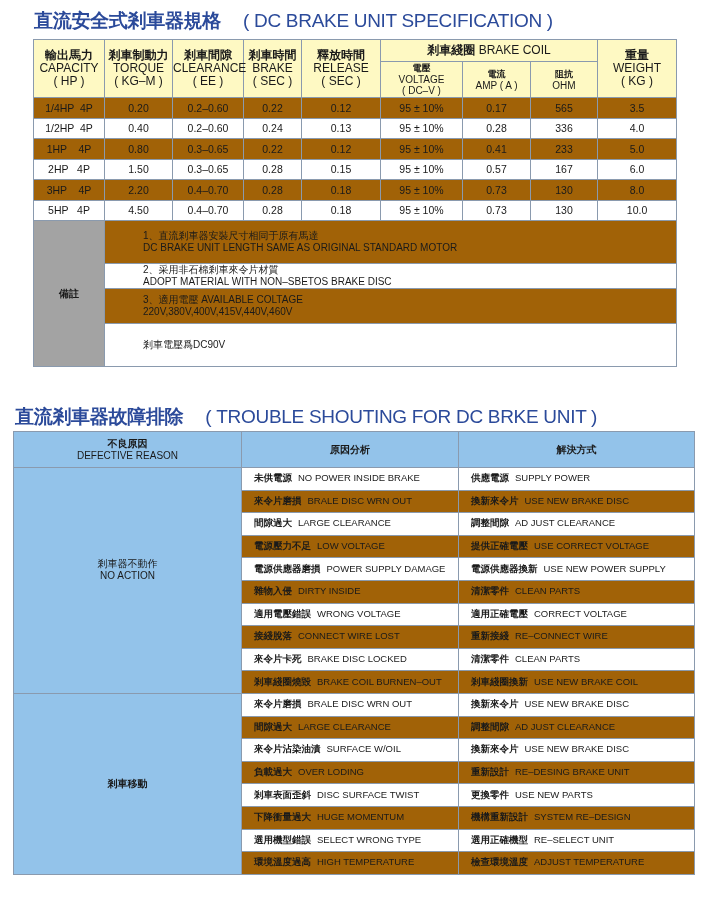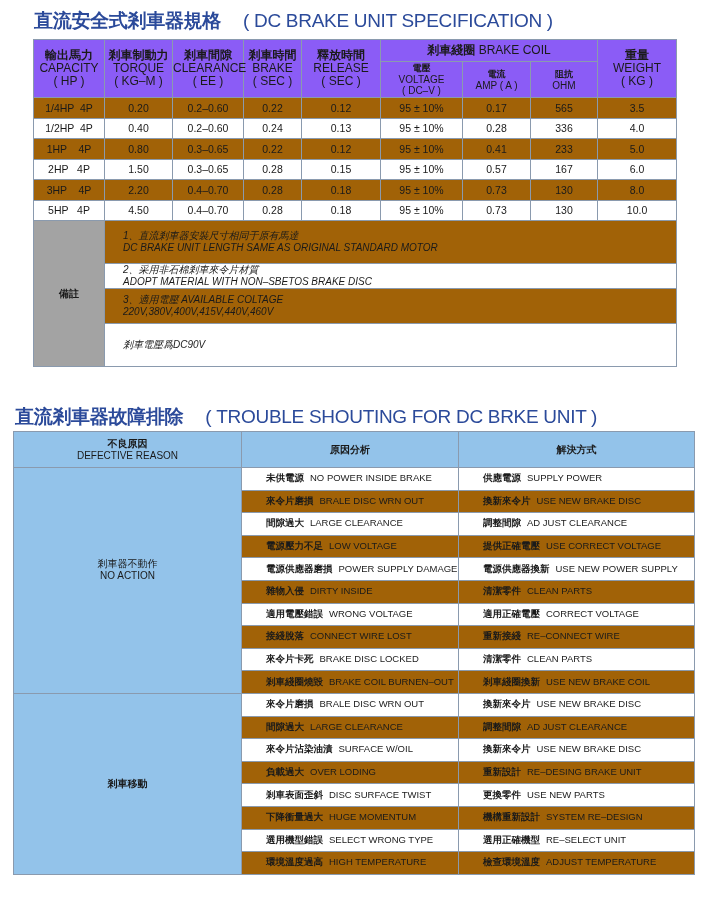--- a/index.html
+++ b/index.html
@@ -3,33 +3,33 @@
 <meta charset="utf-8">
 <style>
   html, body { margin:0; padding:0; background:#ffffff; }
   body { width:717px; height:897px; position:relative; overflow:hidden;
          font-family:"Liberation Sans", "DejaVu Sans", sans-serif; color:#1a1a1a; }
   .title { position:absolute; font-weight:bold; color:#2b4a9a; font-size:19px; letter-spacing:-0.3px; white-space:nowrap; }
   .title .en { margin-left:22px; font-weight:normal; }
   table { border-collapse:collapse; position:absolute; table-layout:fixed; }
   td, th { border:1px solid #8a9aae; padding:0; text-align:center; vertical-align:middle; font-weight:normal; }
   .spec { left:33px; top:39px; width:643px; font-size:10.5px; }
-  .spec th { background:#8b5cf6; font-size:12px; line-height:13px; }
+  .spec th { background:#fef9c3; font-size:12px; line-height:13px; }
   .spec th .cn { font-weight:bold; }
   .spec th.sub { font-size:10px; line-height:11px; }
   .spec th.sub .cn { font-size:9px; }
   .spec tr.data td { height:19.5px; }
   .blue { background:#a16207; }
   .white { background:#ffffff; }
-  .spec td.note { text-align:left; padding-left:18px; font-size:10px; line-height:12px;font-style:italic; }
+  .spec td.note { text-align:left; padding-left:38px; font-size:10px; line-height:12px; }
   .spec td.remark-label { background:#a3a3a3; font-weight:bold; font-size:10px; }
   .ts { left:13px; top:431px; width:681px; font-size:9.5px; }
   .ts th { background:#93c3ea; font-size:10px; line-height:12px; height:35px; }
   .ts td.reason { background:#93c3ea; font-size:10px; line-height:12px; }
-  .ts td.cell { text-align:left; padding-left:24px; height:21.6px; white-space:nowrap; font-size:9.5px;margin-top:10px; }
+  .ts td.cell { text-align:left; padding-left:12px; height:21.6px; white-space:nowrap; font-size:9.5px;margin-top:10px; }
   .ts td.cell .cn { font-weight:bold; margin-right:6px; }
 </style>
 </head>
 <body>
 
 <div class="title" style="left:34px; top:8px;">
   <span>直流安全式剎車器規格</span><span class="en">( DC BRAKE UNIT SPECIFICATION )</span>
 </div>
 
 <table class="spec">

